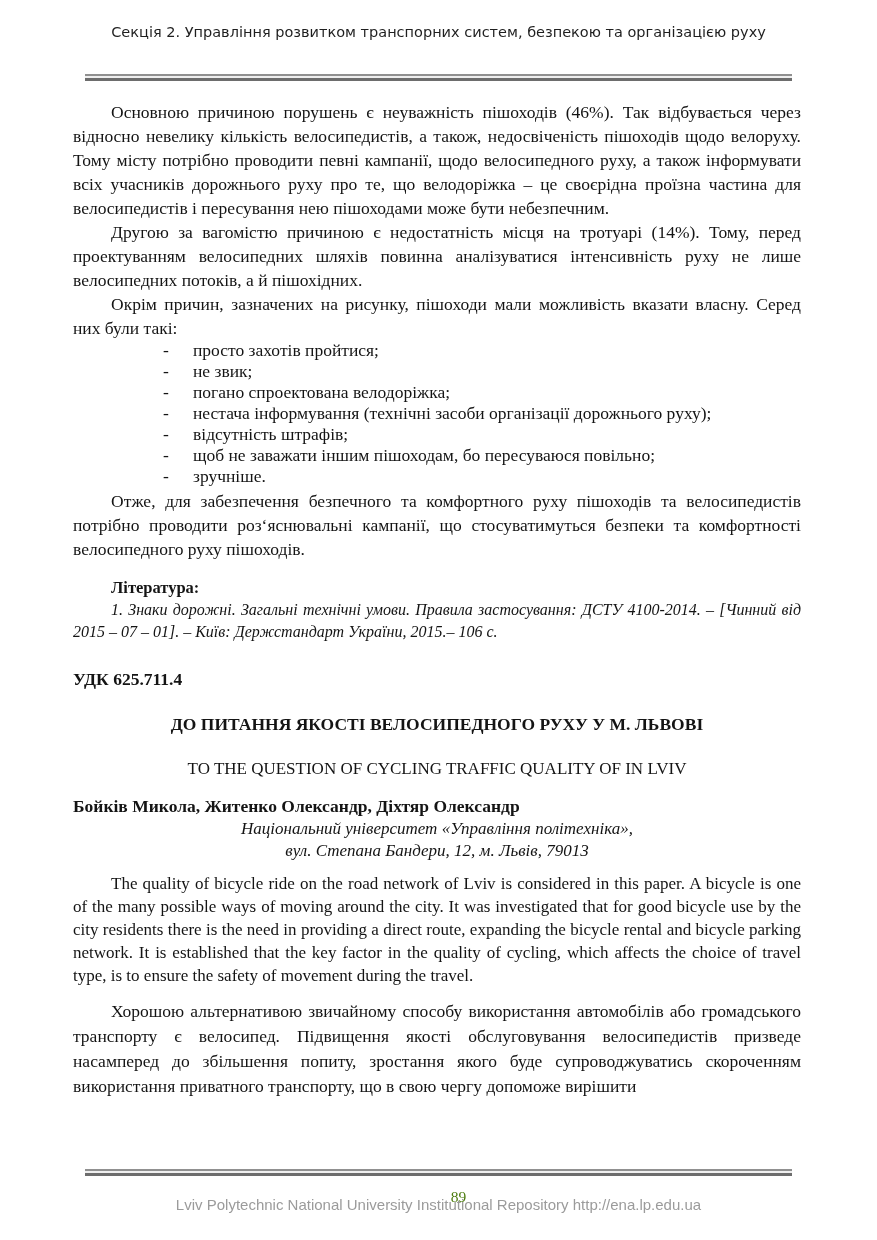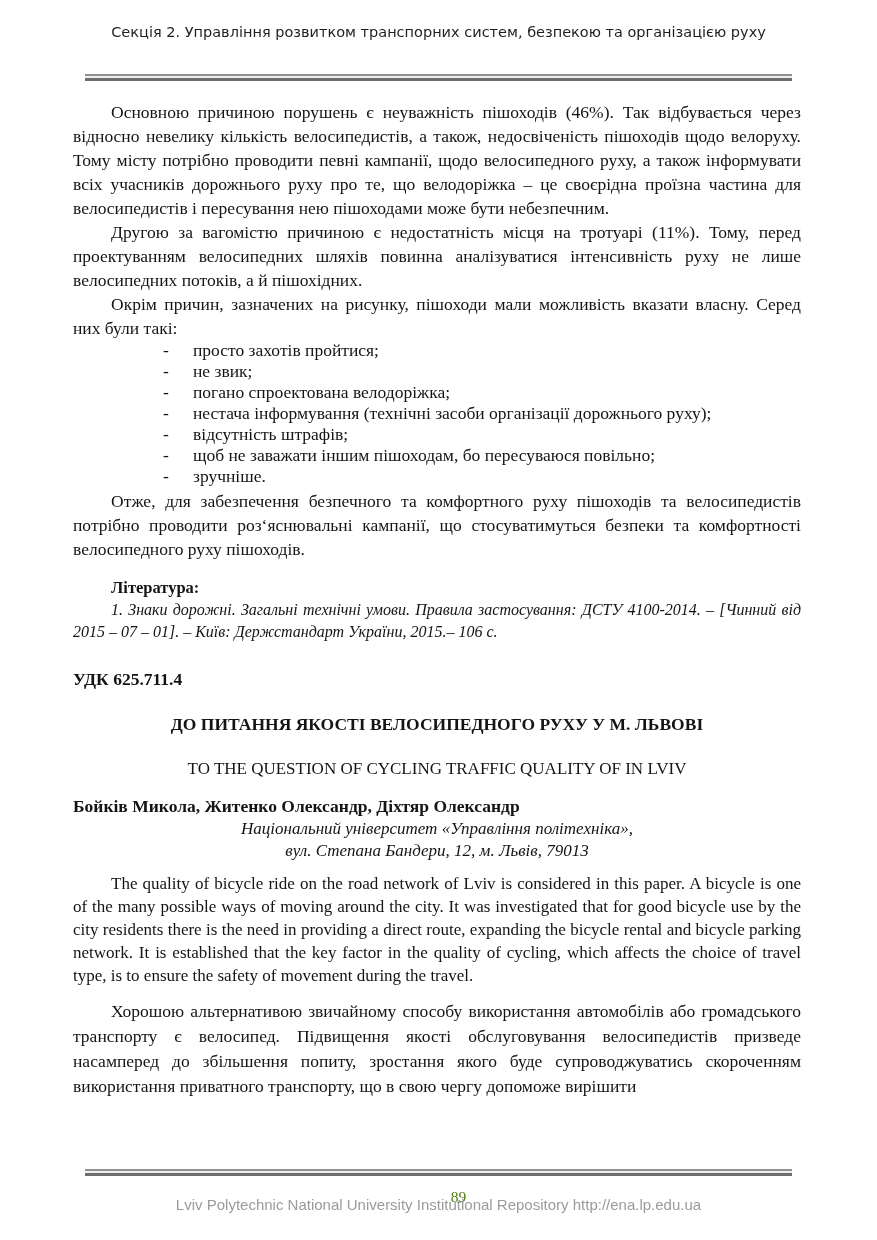--- a/index.html
+++ b/index.html
@@ -153,21 +153,21 @@
 <div class="page">
 
   <div class="running-head">Секція 2. Управління розвитком транспорних систем, безпекою та організацією руху</div>
 
   <div class="rule rule-top"></div>
 
   <div class="content">
 
     <p class="body-par">Основною причиною порушень є неуважність пішоходів (46%). Так відбувається через відносно невелику кількість велосипедистів, а також, недосвіченість пішоходів щодо велоруху. Тому місту потрібно проводити певні кампанії, щодо велосипедного руху, а також інформувати всіх учасників дорожнього руху про те, що велодоріжка – це своєрідна проїзна частина для велосипедистів і пересування нею пішоходами може бути небезпечним.</p>
 
-    <p class="body-par">Другою за вагомістю причиною є недостатність місця на тротуарі (11%). Тому, перед проектуванням велосипедних шляхів повинна аналізуватися інтенсивність руху не лише велосипедних потоків, а й пішохідних.</p>
+    <p class="body-par">Другою за вагомістю причиною є недостатність місця на тротуарі (14%). Тому, перед проектуванням велосипедних шляхів повинна аналізуватися інтенсивність руху не лише велосипедних потоків, а й пішохідних.</p>
 
     <p class="body-par">Окрім причин, зазначених на рисунку, пішоходи мали можливість вказати власну. Серед них були такі:</p>
 
     <ul class="dash-list">
       <li>
         <span class="dash">-</span>
         <span>просто захотів пройтися;</span>
       </li>
       <li>
         <span class="dash">-</span>

